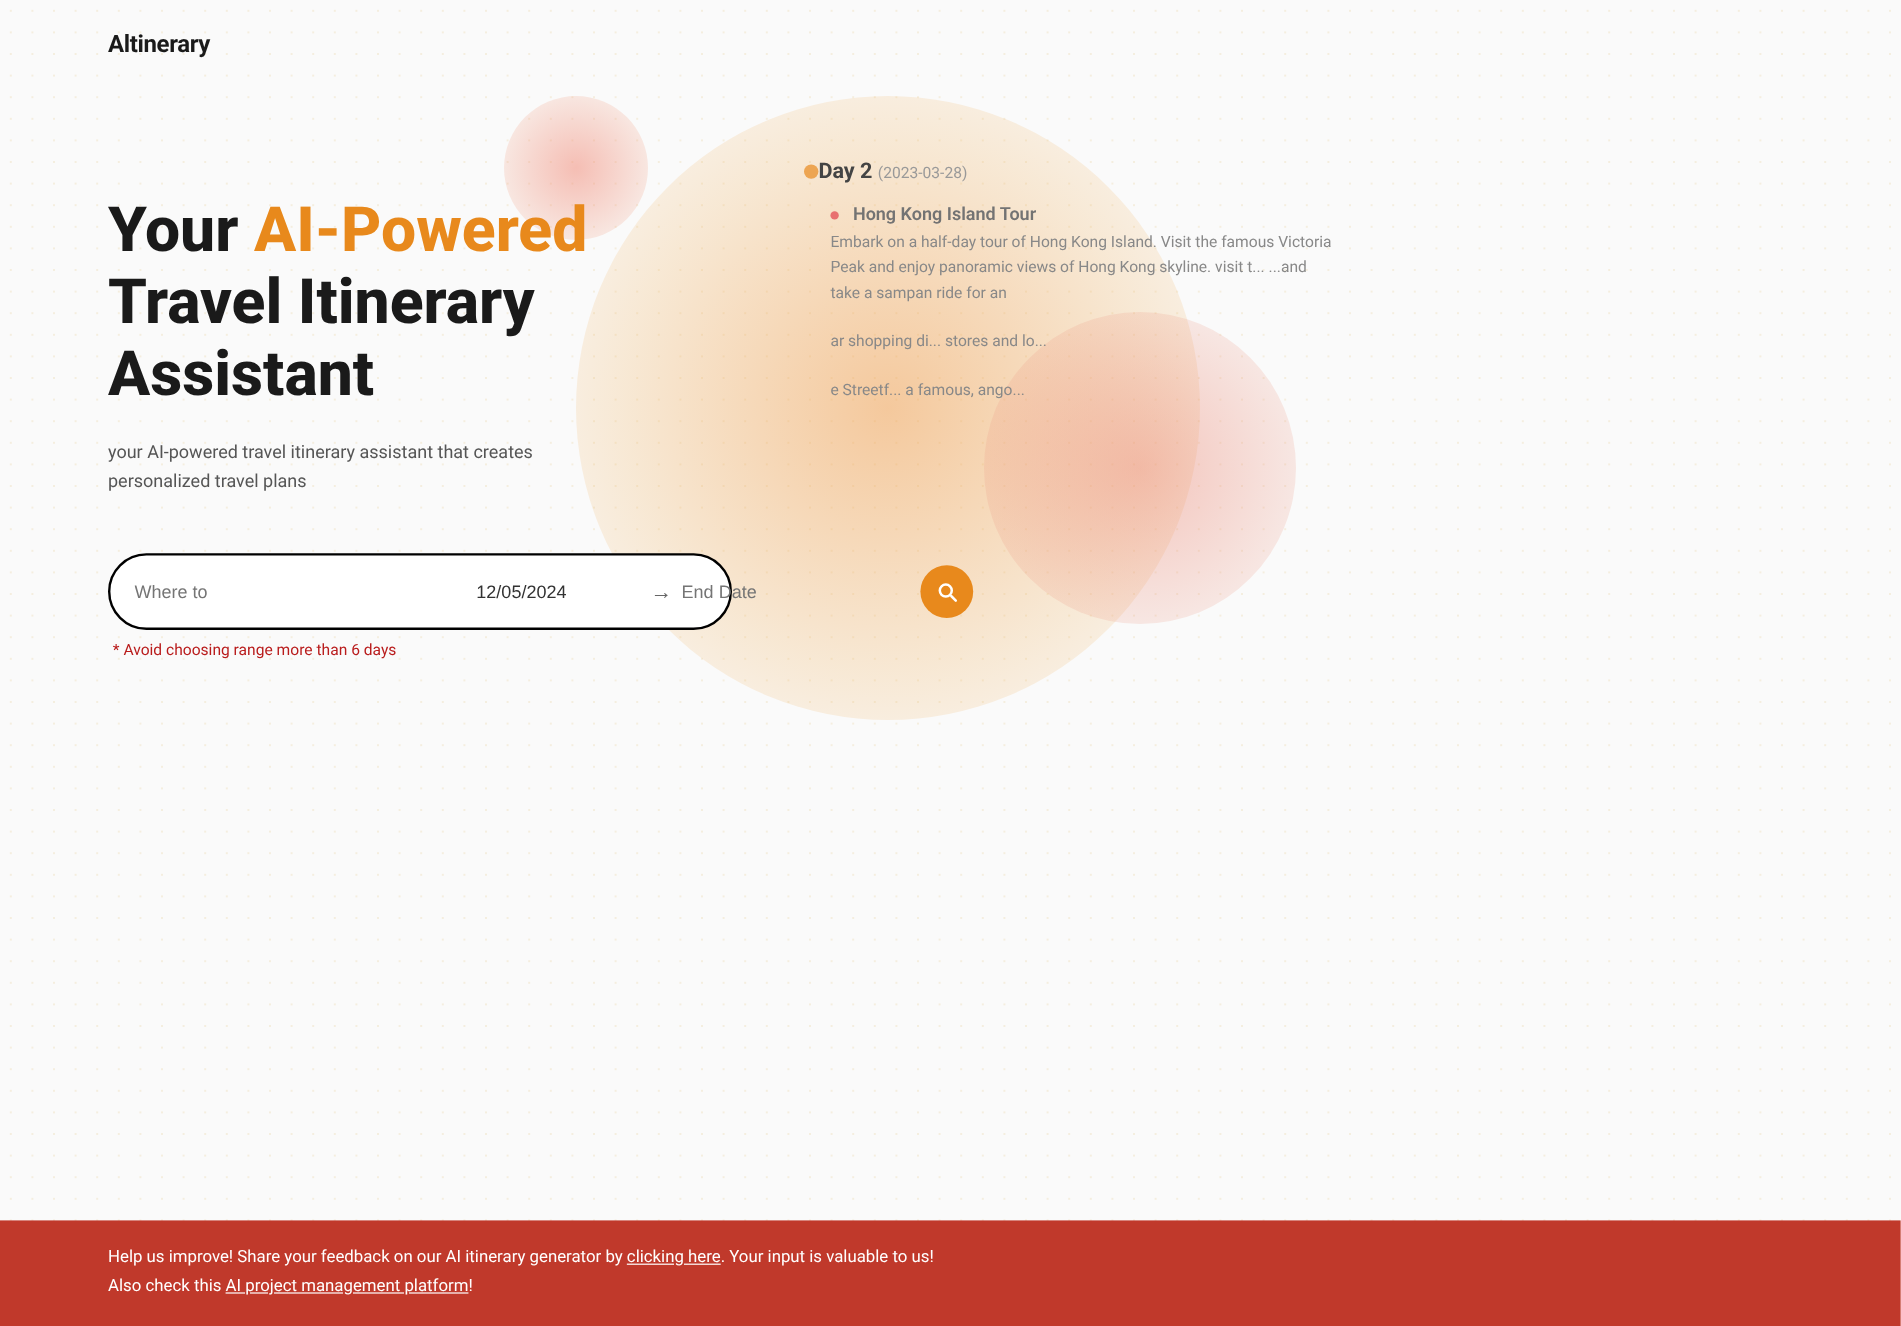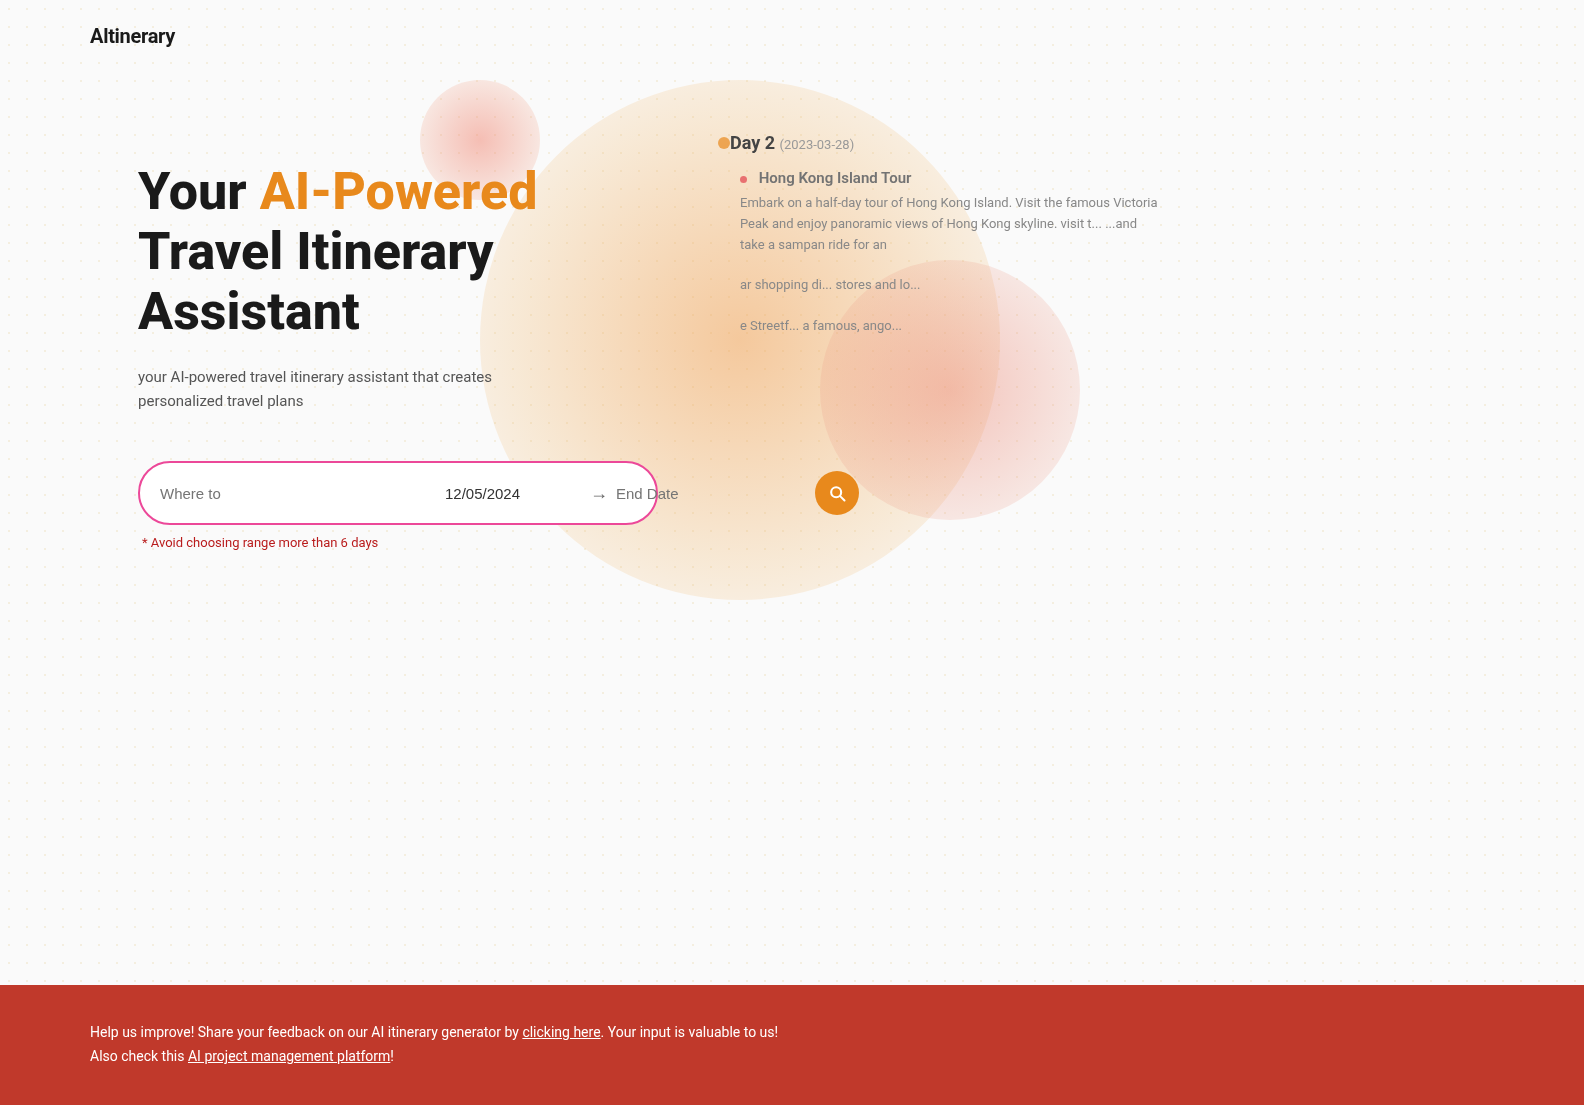--- a/index.html
+++ b/index.html
@@ -91,21 +91,20 @@
       position: relative;
       z-index: 10;
       padding: 60px 90px 0;
       display: flex;
       gap: 60px;
     }
 
     .left-panel {
       flex: 0 0 520px;
       padding-top: 30px;
-      margin-left: 48px;
     }
 
     .headline {
       font-size: 52px;
       font-weight: 800;
       color: #1a1a1a;
       line-height: 1.15;
       margin-bottom: 24px;
     }
 
@@ -118,21 +117,21 @@
       color: #555;
       line-height: 1.6;
       margin-bottom: 48px;
       max-width: 400px;
     }
 
     
     .search-bar {
       display: flex;
       align-items: center;
-      border: 2px solid #ec4899;
+      border: 2px solid #000000;
       border-radius: 40px;
       background: #fff;
       padding: 8px 8px 8px 20px;
       max-width: 520px;
       gap: 0;
     }
 
     .search-destination {
       flex: 0 0 180px;
       border: none;
@@ -277,21 +276,21 @@
       max-width: 420px;
     }
 
     
     .footer {
       position: absolute;
       bottom: 0;
       left: 0;
       width: 100%;
       background: #c0392b;
-      padding: 36px 90px;
+      padding: 20px 90px;
       z-index: 20;
     }
 
     .footer-text {
       font-size: 14px;
       color: #fff;
       line-height: 1.7;
     }
 
     .footer-link {

